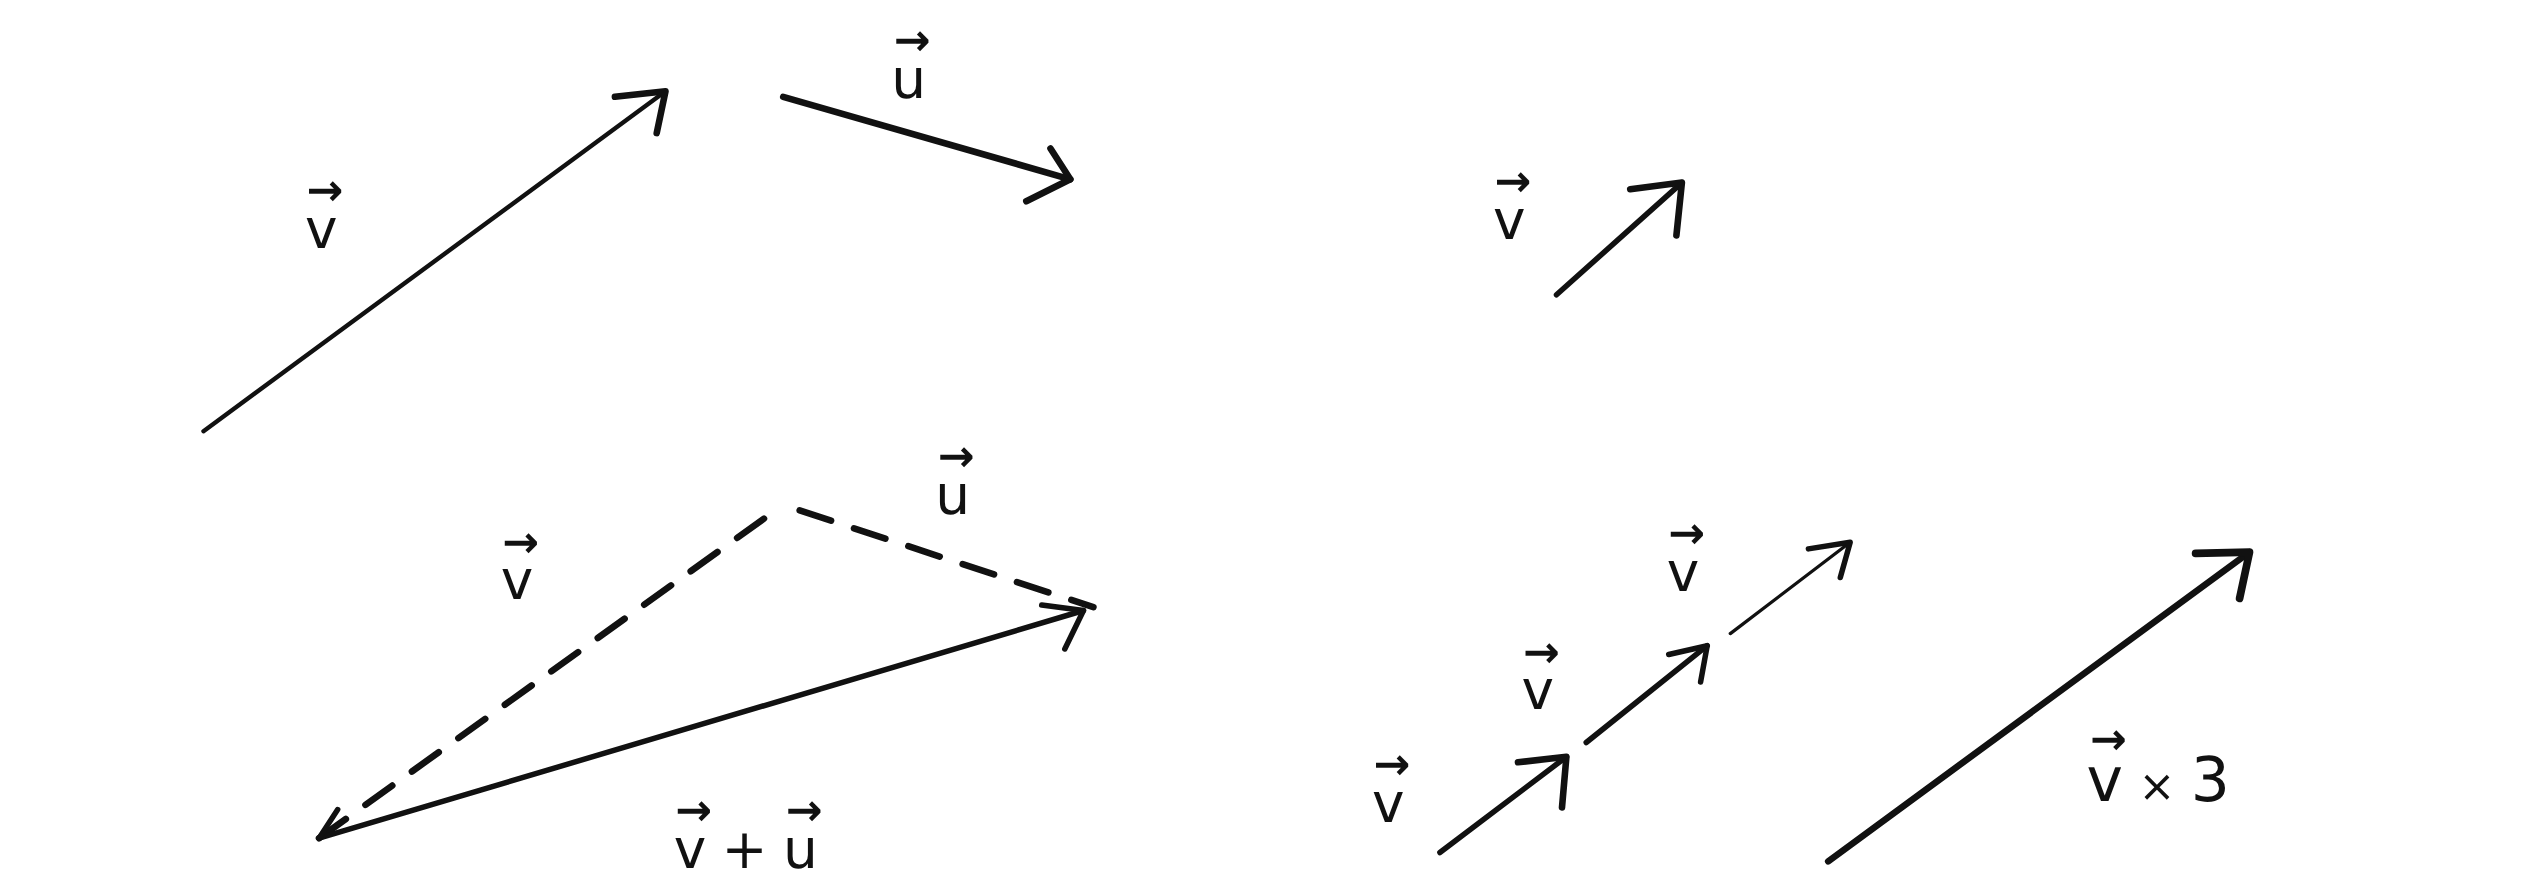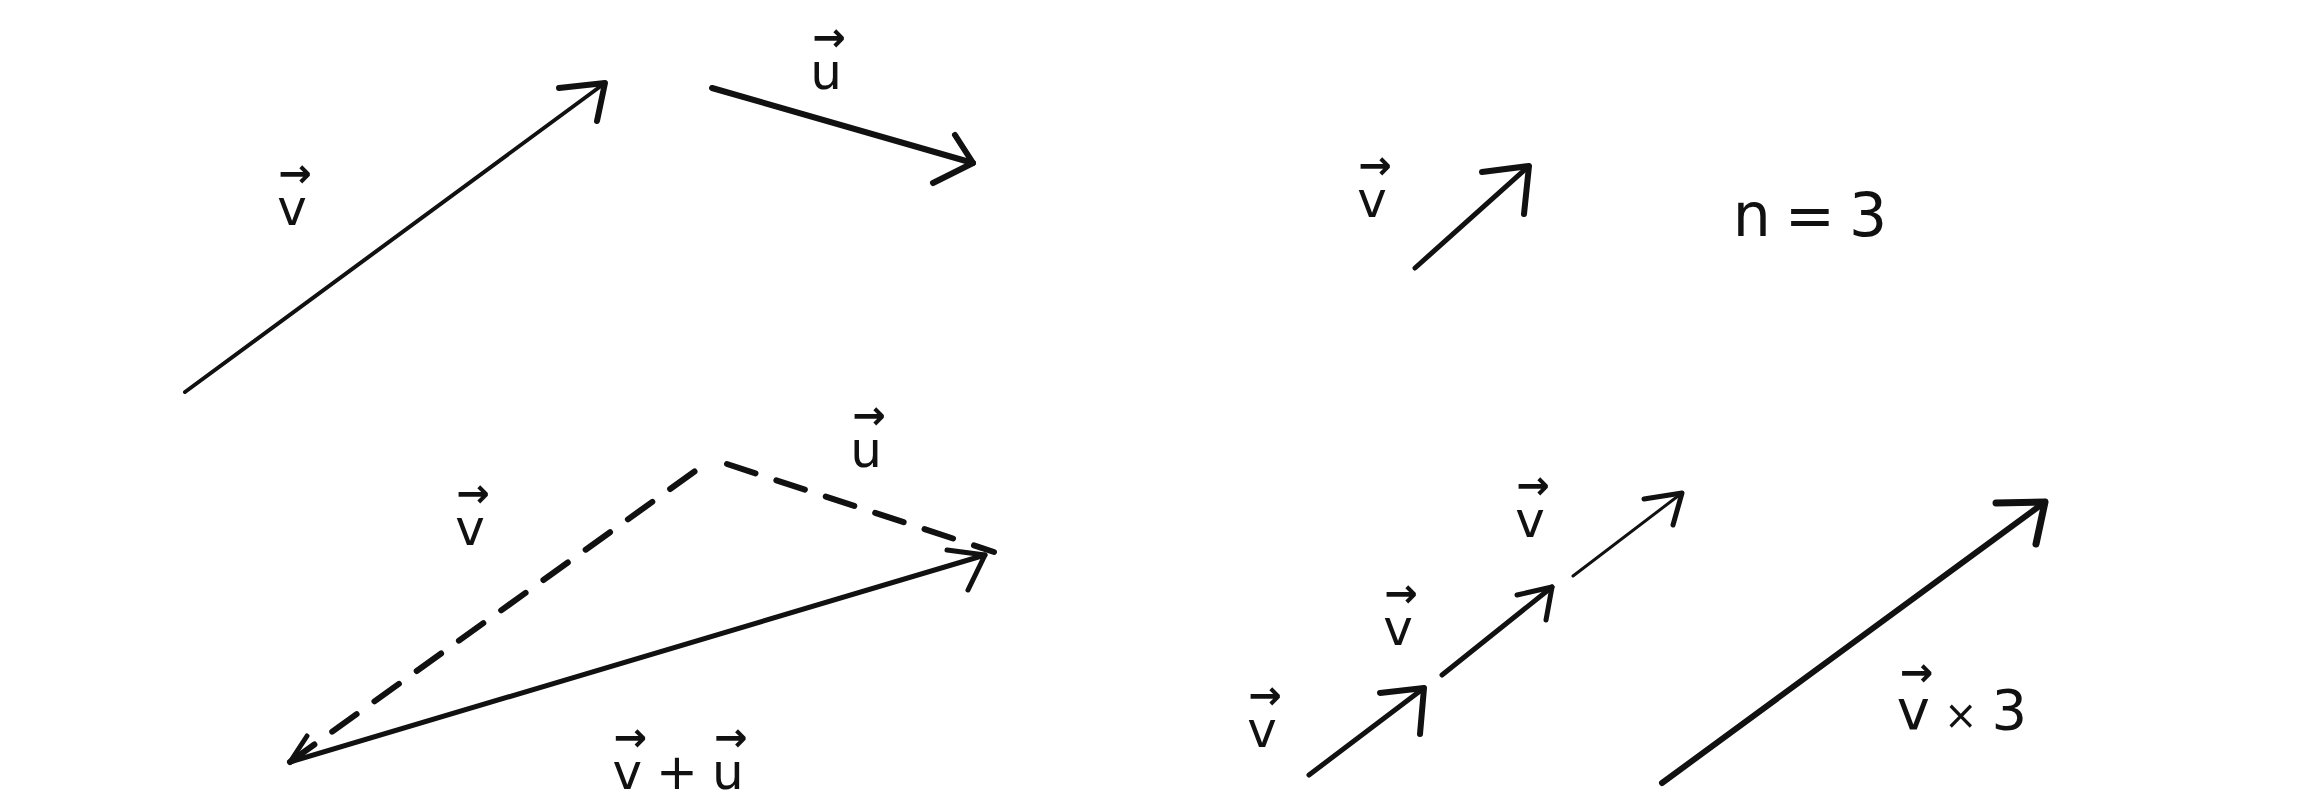--- a/index.html
+++ b/index.html
@@ -91,23 +91,20 @@
   <span class="label" style="left:866px; top:450px;">
     <span class="vec"><span class="arrow">→</span><span>u</span></span>
   </span>
   <span class="label" style="left:678px; top:772px;">
     <span class="vec"><span class="arrow">→</span><span>v</span></span><span class="op">+</span><span class="vec"><span class="arrow">→</span><span>u</span></span>
   </span>
 
   <span class="label" style="left:1372px; top:200px;">
     <span class="vec"><span class="arrow">→</span><span>v</span></span>
   </span>
-  <span class="label" style="left:1810px; top:215px; font-size:60px;">
-    <span>n</span><span class="op">=</span><span>3</span>
-  </span>
 
   <span class="label" style="left:1262px; top:730px;">
     <span class="vec"><span class="arrow">→</span><span>v</span></span>
   </span>
   <span class="label" style="left:1398px; top:628px;">
     <span class="vec"><span class="arrow">→</span><span>v</span></span>
   </span>
   <span class="label" style="left:1530px; top:520px;">
     <span class="vec"><span class="arrow">→</span><span>v</span></span>
   </span>

